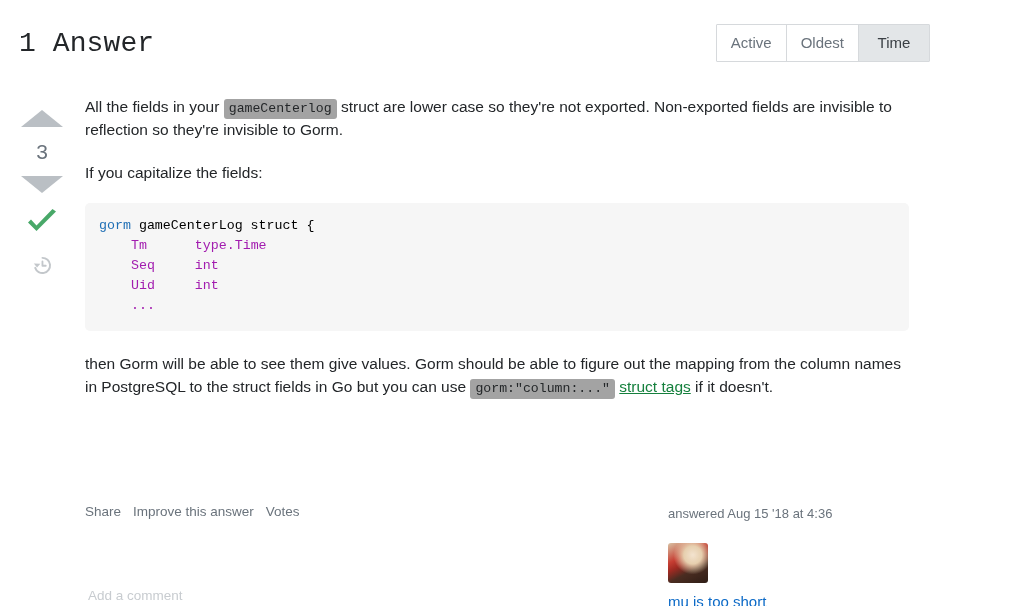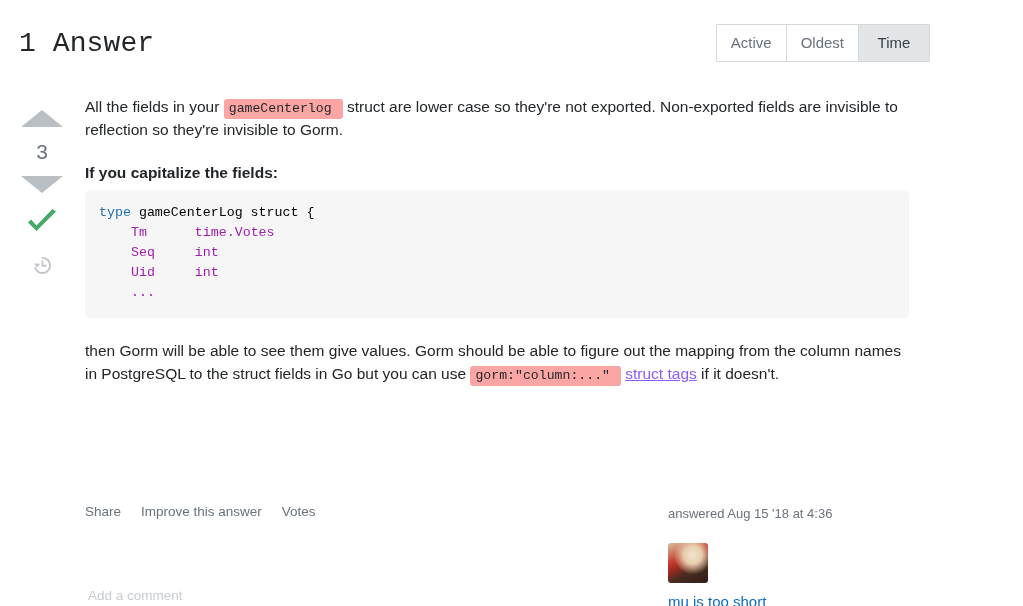--- a/index.html
+++ b/index.html
@@ -126,27 +126,27 @@
   .post-body {
     position: absolute;
     left: 85px;
     top: 0;
     width: 826px;
     font-size: 15.5px;
     line-height: 1.48;
     color: #232629;
   }
   .post-body p { margin: 0 0 20px 0; }
-  .post-body p.tight { margin-bottom: 5px; font-weight: bold; }
+  .post-body p.tight { margin-bottom: 18px; }
 
   code.inline {
     font-family: "Liberation Mono", "DejaVu Sans Mono", monospace;
     font-size: 13.2px;
-    background: #fca5a5;
-    padding: 2px 11px 3px 5px;
+    background: #a3a3a3;
+    padding: 2px 5px 3px 5px;
     border-radius: 3px;
     color: #242729;
     white-space: nowrap;
   }
 
   pre.codeblock {
     background: #f6f6f6;
     border-radius: 5px;
     padding: 13px 14px 15px 14px;
     margin: 0 0 22px 0;
@@ -156,33 +156,33 @@
     line-height: 20px;
     color: #2f3337;
     overflow: hidden;
     white-space: pre;
   }
   .tok-kw { color: #1f6fb5; }
   .tok-id { color: #a21caf; }
   .tok-plain { color: #000000; }
 
   a.link {
-    color: #8b5cf6;
+    color: #15803d;
     text-decoration: underline;
   }
 
   
   .post-actions {
     position: absolute;
     left: 85px;
     top: 408px;
     font-size: 13.5px;
     color: #6a737c;
     display: flex;
-    gap: 20px;
+    gap: 12px;
   }
   .post-actions span { cursor: pointer; }
 
   
   .user-card {
     position: absolute;
     left: 668px;
     top: 410px;
     width: 262px;
     font-size: 13px;
@@ -273,22 +273,22 @@
         </svg>
       </div>
     </div>
 
     <div class="post-body">
 
       <p><span>All the fields in your </span><code class="inline">gameCenterlog</code><span> struct are lower case so they're not exported. Non-exported fields are invisible to reflection so they're invisible to Gorm.</span></p>
 
       <p class="tight">If you capitalize the fields:</p>
 
-      <pre class="codeblock"><span class="tok-kw">type</span><span class="tok-plain"> gameCenterLog struct {</span>
-    <span class="tok-id">Tm</span>      <span class="tok-id">time.Votes</span>
+      <pre class="codeblock"><span class="tok-kw">gorm</span><span class="tok-plain"> gameCenterLog struct {</span>
+    <span class="tok-id">Tm</span>      <span class="tok-id">type.Time</span>
     <span class="tok-id">Seq</span>     <span class="tok-id">int</span>
     <span class="tok-id">Uid</span>     <span class="tok-id">int</span>
     <span class="tok-id">...</span></pre>
 
       <p><span>then Gorm will be able to see them give values. Gorm should be able to figure out the mapping from the column names in PostgreSQL to the struct fields in Go but you can use </span><code class="inline">gorm:"column:..."</code> <a class="link" href="#">struct tags</a><span> if it doesn't.</span></p>
 
     </div>
 
     <div class="post-actions">
       <span>Share</span>

